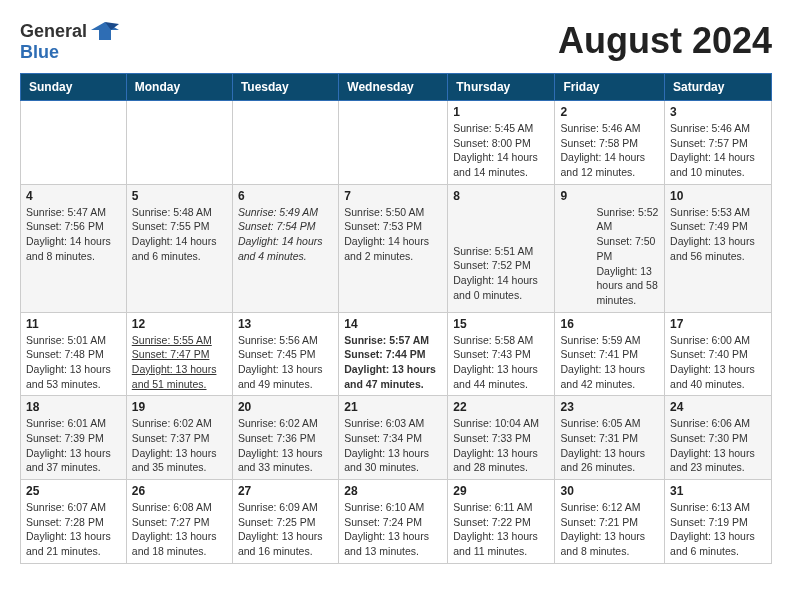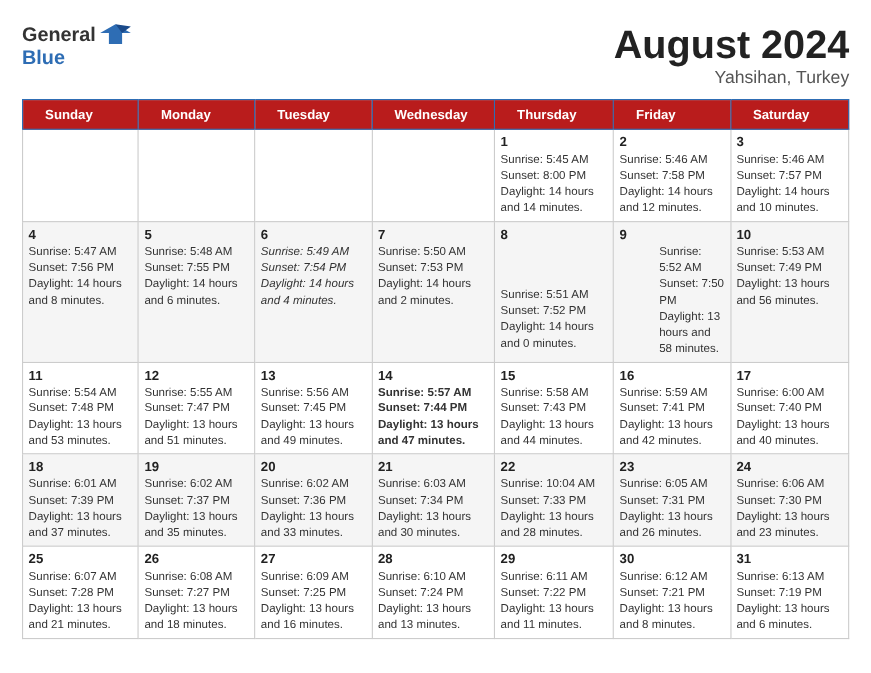--- a/index.html
+++ b/index.html
@@ -38,23 +38,23 @@
     .title-location {
       font-size: 16px;
       color: #555;
     }
     .calendar {
       width: 100%;
       border-collapse: collapse;
       font-size: 11px;
     }
     .calendar thead th {
-      background: #b91c1c;
+      background: #0c4a6e;
       color: #fff;
-      padding: 6px 20px;
+      padding: 6px 8px;
       text-align: left;
       font-size: 12px;
       border: 1px solid #2e6db4;
     }
     .calendar tbody td {
       border: 1px solid #ccc;
       vertical-align: top;
       padding: 4px 5px;
       width: 113px;
       height: 80px;
@@ -90,21 +90,20 @@
         <polygon points="14,2 28,10 20,10 20,20 8,20 8,10 0,10" fill="#2e6db4"></polygon>
         <polygon points="14,2 28,4 20,10" fill="#1a4a8a"></polygon>
       </svg>
     </div>
     <div>
       <span style="font-size:18px;font-weight:bold;color:#2e6db4;">Blue</span>
     </div>
   </div>
   <div class="title-block">
     <div class="title-month">August 2024</div>
-    <div class="title-location">Yahsihan, Turkey</div>
   </div>
 </div>
 
 <table class="calendar">
   <thead>
     <tr>
       <th>Sunday</th>
       <th>Monday</th>
       <th>Tuesday</th>
       <th>Wednesday</th>
@@ -178,27 +177,27 @@
         <td>
           <span class="day-num">10</span>
           <div class="day-info" style="white-space: pre-line;">Sunrise: 5:53 AM
 Sunset: 7:49 PM
 Daylight: 13 hours and 56 minutes.</div>
         </td>
       </tr>
       <tr>
         <td>
           <span class="day-num">11</span>
-          <div class="day-info" style="white-space: pre-line;">Sunrise: 5:54 AM
+          <div class="day-info" style="white-space: pre-line;">Sunrise: 5:01 AM
 Sunset: 7:48 PM
 Daylight: 13 hours and 53 minutes.</div>
         </td>
         <td>
           <span class="day-num">12</span>
-          <div class="day-info" style="white-space: pre-line;">Sunrise: 5:55 AM
+          <div class="day-info" style="white-space: pre-line; text-decoration: underline;">Sunrise: 5:55 AM
 Sunset: 7:47 PM
 Daylight: 13 hours and 51 minutes.</div>
         </td>
         <td>
           <span class="day-num">13</span>
           <div class="day-info" style="white-space: pre-line;">Sunrise: 5:56 AM
 Sunset: 7:45 PM
 Daylight: 13 hours and 49 minutes.</div>
         </td>
         <td>

